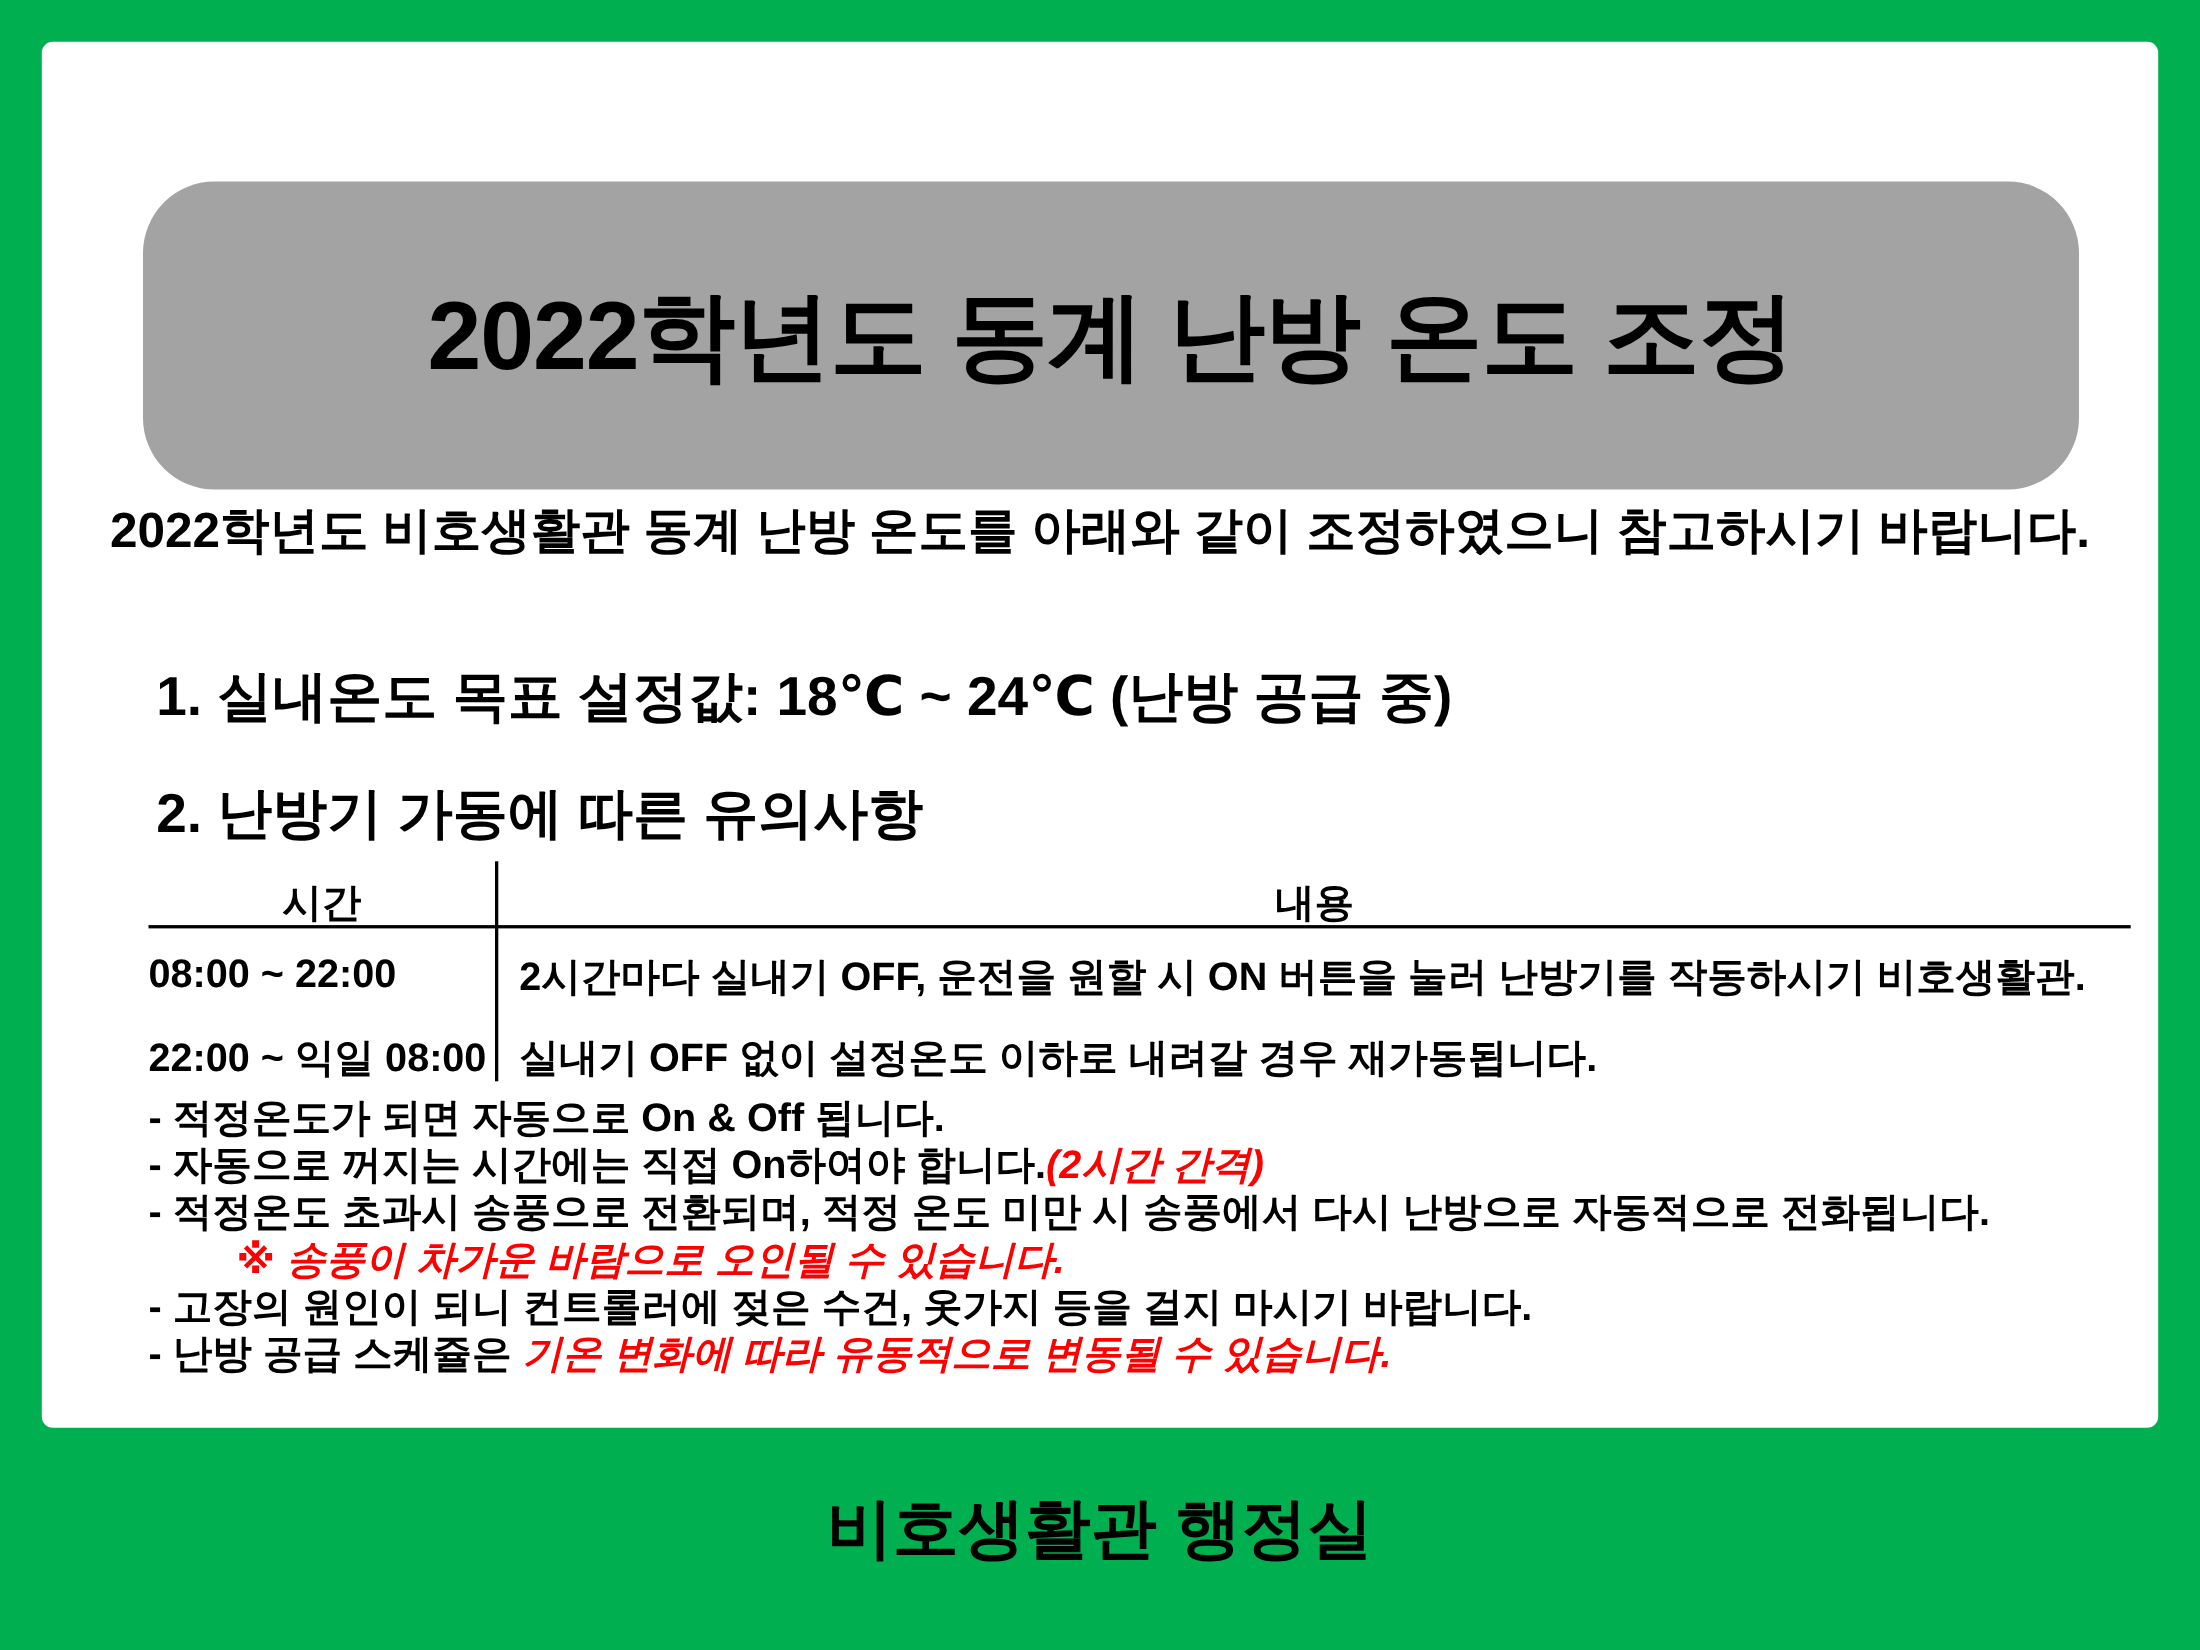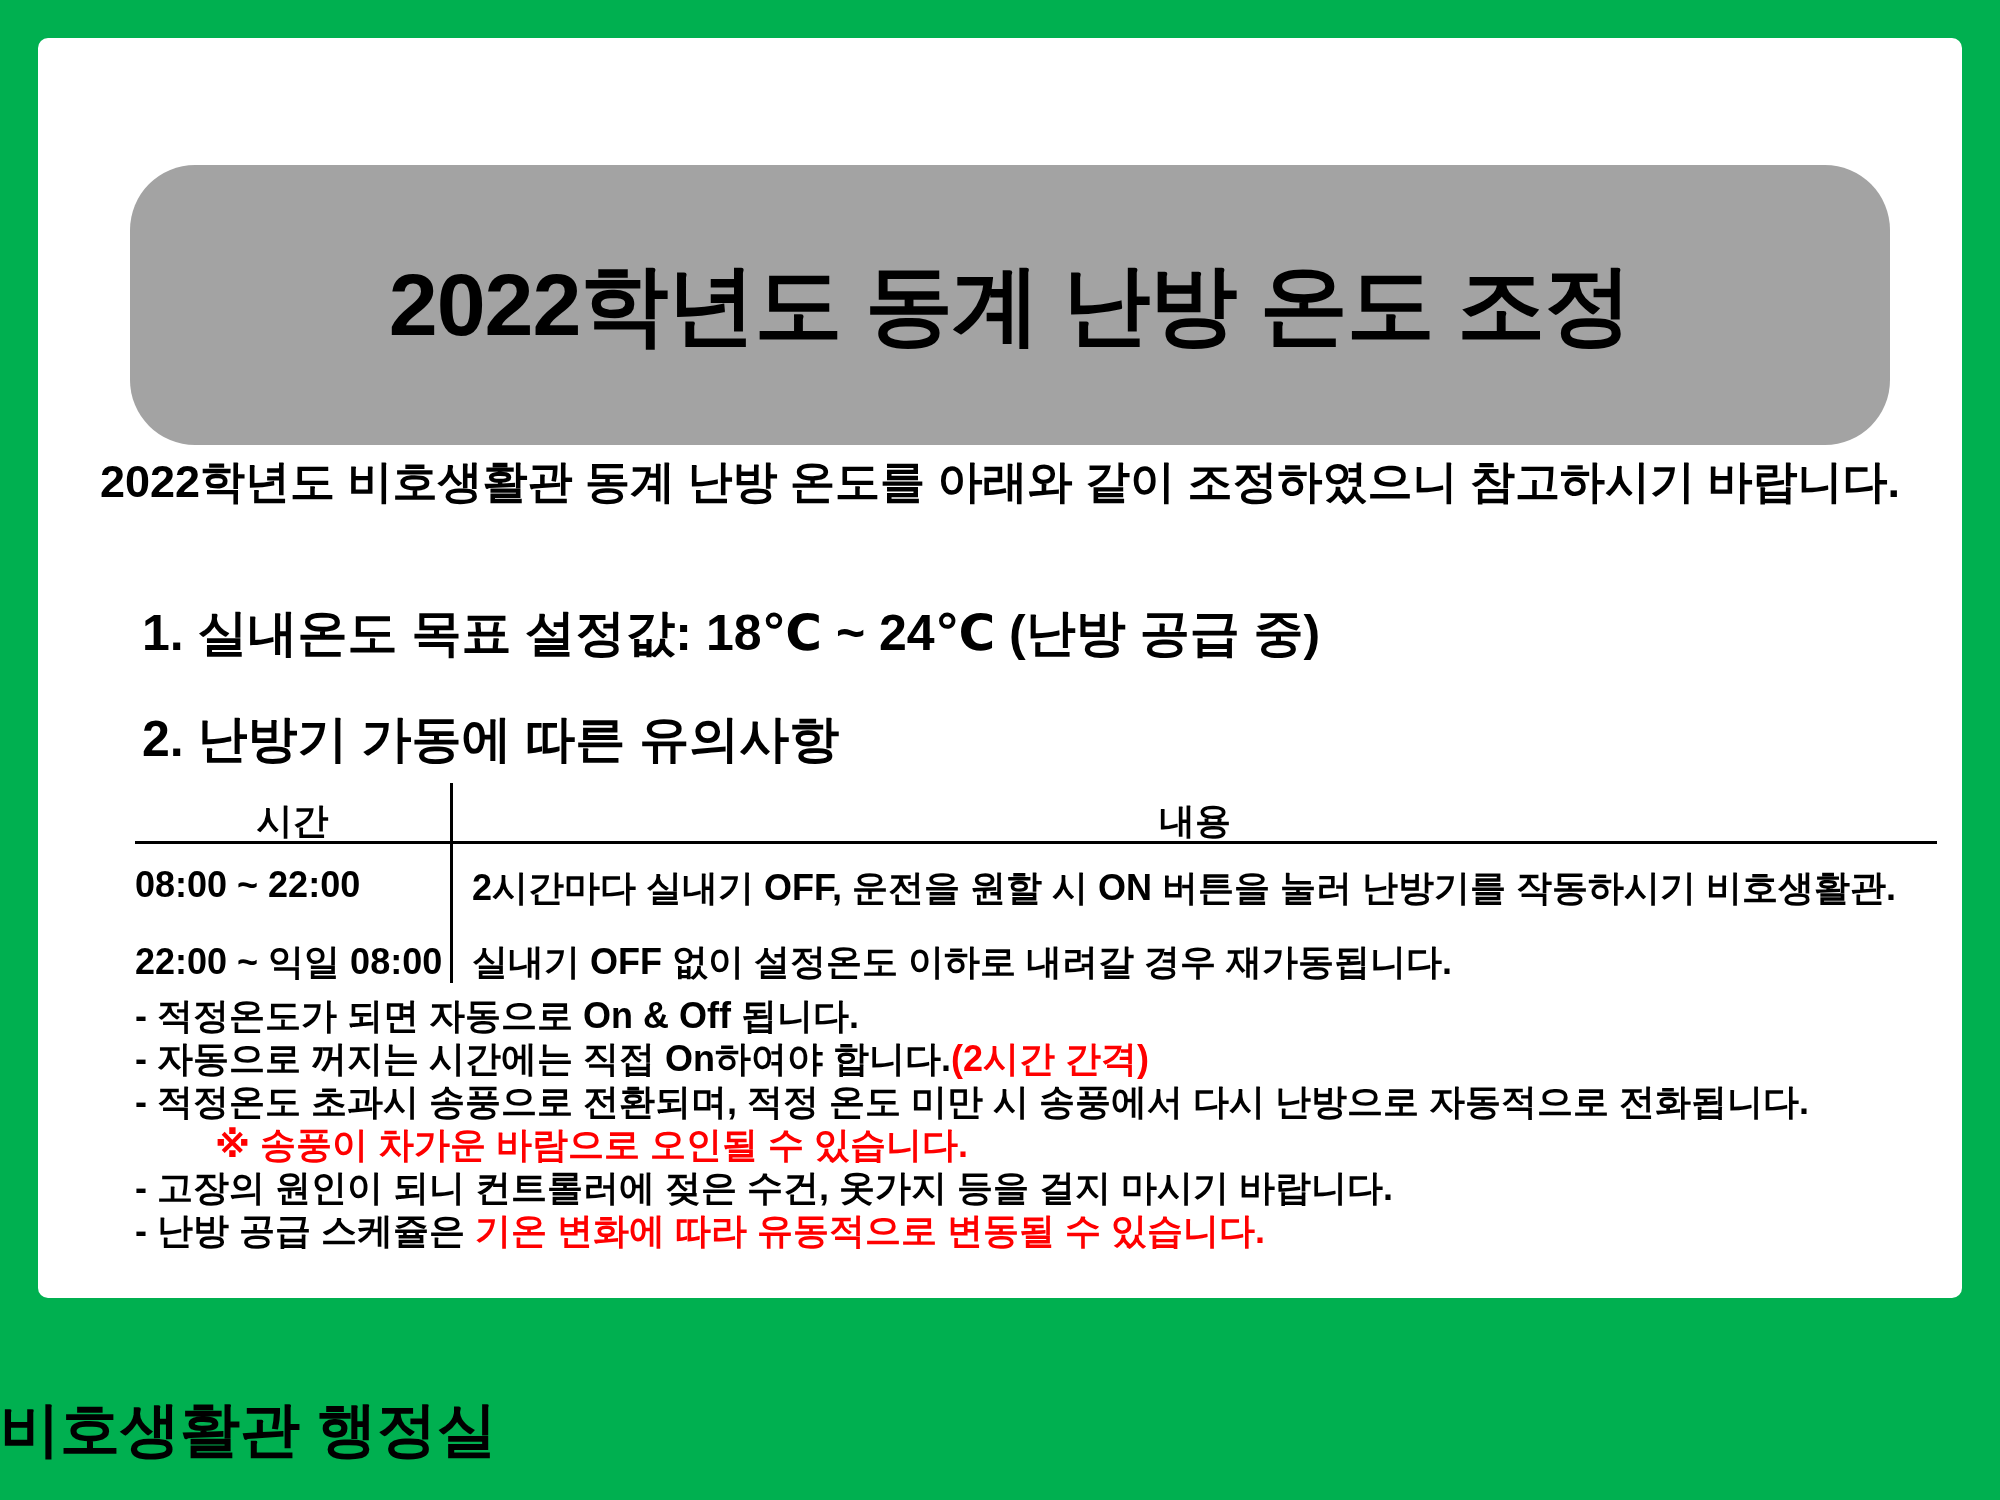--- a/index.html
+++ b/index.html
@@ -83,28 +83,27 @@
   .row-2 { top: 928px; margin-top: 10px; }
   .notes {
     position: absolute;
     left: 135px; top: 994px;
     width: 1800px;
     font-size: 36px;
     line-height: 43px;
   }
   .note-line { white-space: nowrap; }
   .note-line.indent { padding-left: 80px; }
-  .red { color: #FF0000; }
+  .red { color: #FF0000; font-style: italic; }
   .footer {
     position: absolute;
     left: 0; top: 1350px;
     width: 2000px;
-    text-align: left;
+    text-align: center;
     font-size: 60px;
-    margin-top: 40px;
   }
 </style>
 </head>
 <body>
 
 <div class="sheet"></div>
 
 <div class="title-box">
   <div class="title-text">2022학년도 동계 난방 온도 조정</div>
 </div>

